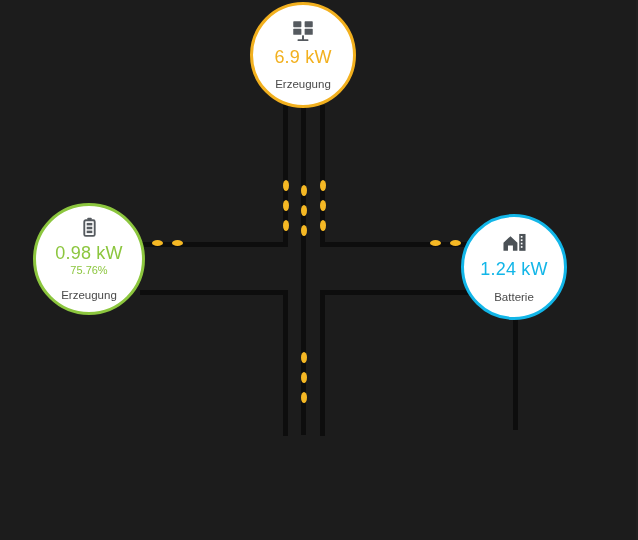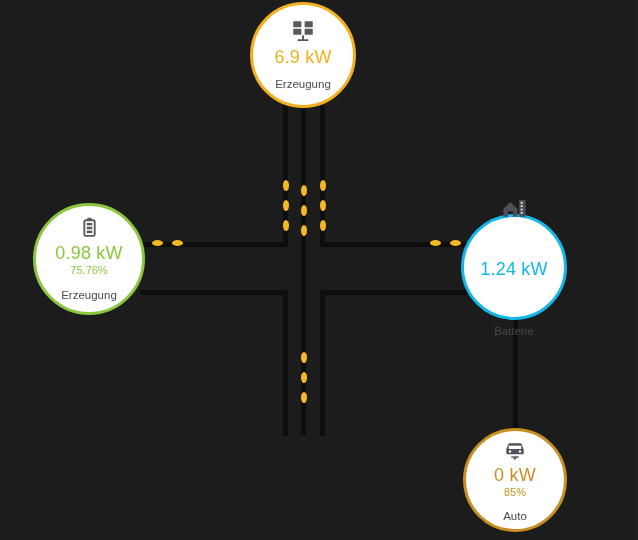--- a/index.html
+++ b/index.html
@@ -83,21 +83,21 @@
     color: #4a4a4a;
     line-height: 1.3;
     margin-top: 10px;
   }
 
   
   .node.prod      { border: 3px solid #f2b01e; }
   .node.prod .value { color: #f2b01e; }
   .node.batt      { border: 3px solid #8cc63e; }
   .node.batt .value, .node.batt .pct { color: #8cc63e; }
-  .node.cons      { border: 3px solid #12b6e8; gap: 34px; }
+  .node.cons      { border: 3px solid #12b6e8; }
   .node.cons .value { color: #12b6e8; }
   .node.grid      { border: 3px solid #d9dde4; }
   .node.grid .value { color: #6f7683; }
   .node.car       { border: 3px solid #c79020; }
   .node.car .value, .node.car .pct { color: #c79020; }
 </style>
 </head>
 <body>
 
 <div id="stage">
@@ -184,29 +184,14 @@
         <rect x="17.6" y="9.2" width="1.5" height="1.5" fill="#ffffff"></rect>
         <rect x="17.6" y="12.2" width="1.5" height="1.5" fill="#ffffff"></rect>
         <rect x="17.6" y="15.2" width="1.5" height="1.5" fill="#ffffff"></rect>
       </svg>
     </span>
     <span class="value">1.24 kW</span>
     <span class="label">Batterie</span>
   </div>
 
 
-  <div class="node car" style="left:463px; top:428px; width:104px; height:104px;">
-    <span class="icon">
-      <svg width="26" height="26" viewBox="0 0 24 24" fill="#4b5156">
-        <path d="M4 12.2 L5.8 7.6 Q6.1 6.8 7 6.8 L17 6.8 Q17.9 6.8 18.2 7.6 L20 12.2 L20 16.2 Q20 16.9 19.3 16.9 L4.7 16.9 Q4 16.9 4 16.2 Z"></path>
-        <rect x="6.2" y="8.9" width="11.6" height="3.1" fill="#ffffff"></rect>
-        <circle cx="7.4" cy="14.3" r="1.2" fill="#ffffff"></circle>
-        <circle cx="16.6" cy="14.3" r="1.2" fill="#ffffff"></circle>
-        <path d="M8.5 18.8 L15.5 18.8 L15.5 20 L8.5 20 Z"></path>
-        <path d="M12.6 17.6 L10.4 21.4 L12.2 21.4 L11.4 23.4 L13.8 19.8 L12.1 19.8 Z"></path>
-      </svg>
-    </span>
-    <span class="value">0 kW</span>
-    <span class="pct">85%</span>
-    <span class="label">Auto</span>
-  </div>
 
 </div>
 
 </body></html>

